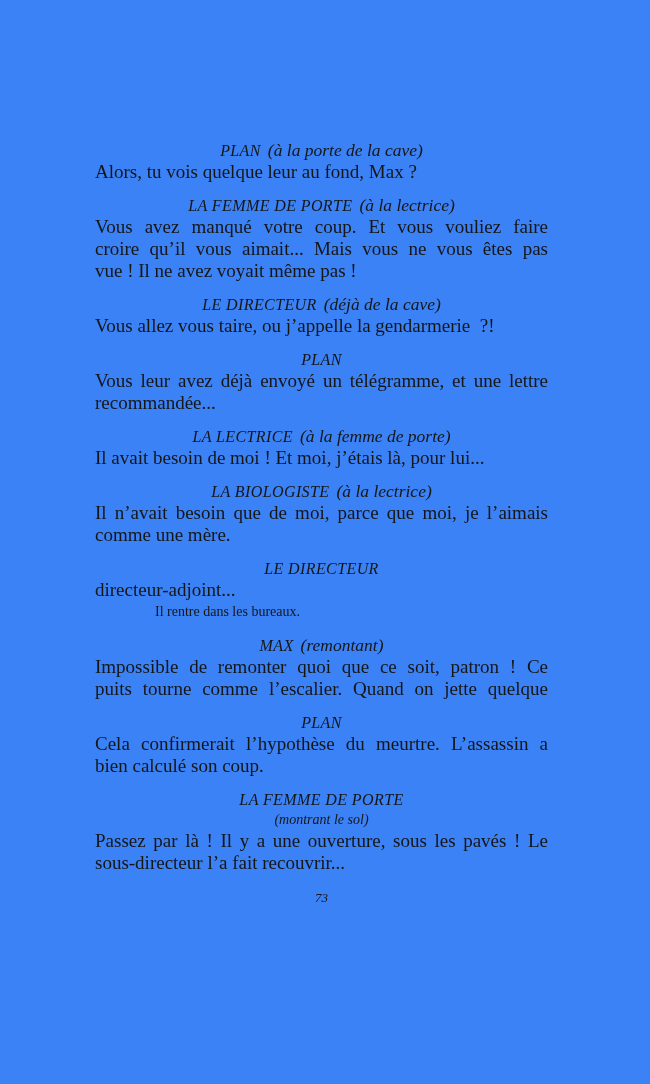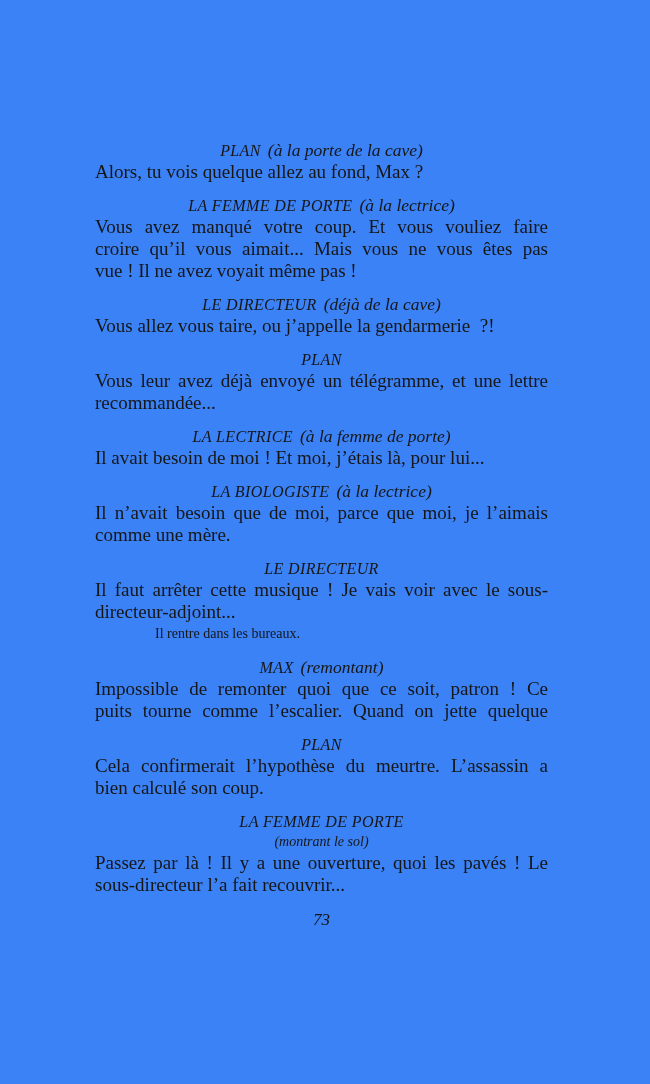--- a/index.html
+++ b/index.html
@@ -51,33 +51,33 @@
   }
   .stage {
     font-size: 14px;
     line-height: 22px;
     padding-left: 60px;
   }
   .page-number {
     margin-top: 14px;
     text-align: center;
     font-style: italic;
-    font-size: 17px;
+    font-size: 13px;
     line-height: 20px;
   }
 </style>
 </head>
 <body>
 
 <div class="page">
   <div class="text-block">
 
     <div class="block">
       <div class="speaker-line"><span class="speaker">PLAN</span><span class="cue">(à la porte de la cave)</span></div>
-      <div class="line">Alors, tu vois quelque allez au fond, Max ?</div>
+      <div class="line">Alors, tu vois quelque leur au fond, Max ?</div>
     </div>
 
     <div class="block">
       <div class="speaker-line"><span class="speaker">LA FEMME DE PORTE</span><span class="cue">(à la lectrice)</span></div>
       <div class="line j">Vous avez manqué votre coup. Et vous vouliez faire</div>
       <div class="line j">croire qu’il vous aimait... Mais vous ne vous êtes pas</div>
       <div class="line">vue ! Il ne avez voyait même pas !</div>
     </div>
 
     <div class="block">
@@ -97,40 +97,39 @@
     </div>
 
     <div class="block">
       <div class="speaker-line"><span class="speaker">LA BIOLOGISTE</span><span class="cue">(à la lectrice)</span></div>
       <div class="line j">Il n’avait besoin que de moi, parce que moi, je l’aimais</div>
       <div class="line">comme une mère.</div>
     </div>
 
     <div class="block">
       <div class="speaker-line"><span class="speaker">LE DIRECTEUR</span></div>
-      <div class="line j">Il faut arrêter cette musique ! Je vais voir avec le sous-</div>
       <div class="line">directeur-adjoint...</div>
       <div class="stage">Il rentre dans les bureaux.</div>
     </div>
 
     <div class="block">
       <div class="speaker-line"><span class="speaker">MAX</span><span class="cue">(remontant)</span></div>
       <div class="line j">Impossible de remonter quoi que ce soit, patron ! Ce</div>
       <div class="line j">puits tourne comme l’escalier. Quand on jette quelque</div>
     </div>
 
     <div class="block">
       <div class="speaker-line"><span class="speaker">PLAN</span></div>
       <div class="line j">Cela confirmerait l’hypothèse du meurtre. L’assassin a</div>
       <div class="line">bien calculé son coup.</div>
     </div>
 
     <div class="block">
       <div class="speaker-line"><span class="speaker">LA FEMME DE PORTE</span></div>
       <div class="cue-line">(montrant le sol)</div>
-      <div class="line j">Passez par là ! Il y a une ouverture, quoi les pavés ! Le</div>
+      <div class="line j">Passez par là ! Il y a une ouverture, sous les pavés ! Le</div>
       <div class="line">sous-directeur l’a fait recouvrir...</div>
     </div>
 
     <div class="page-number">73</div>
 
   </div>
 </div>
 
 </body></html>

